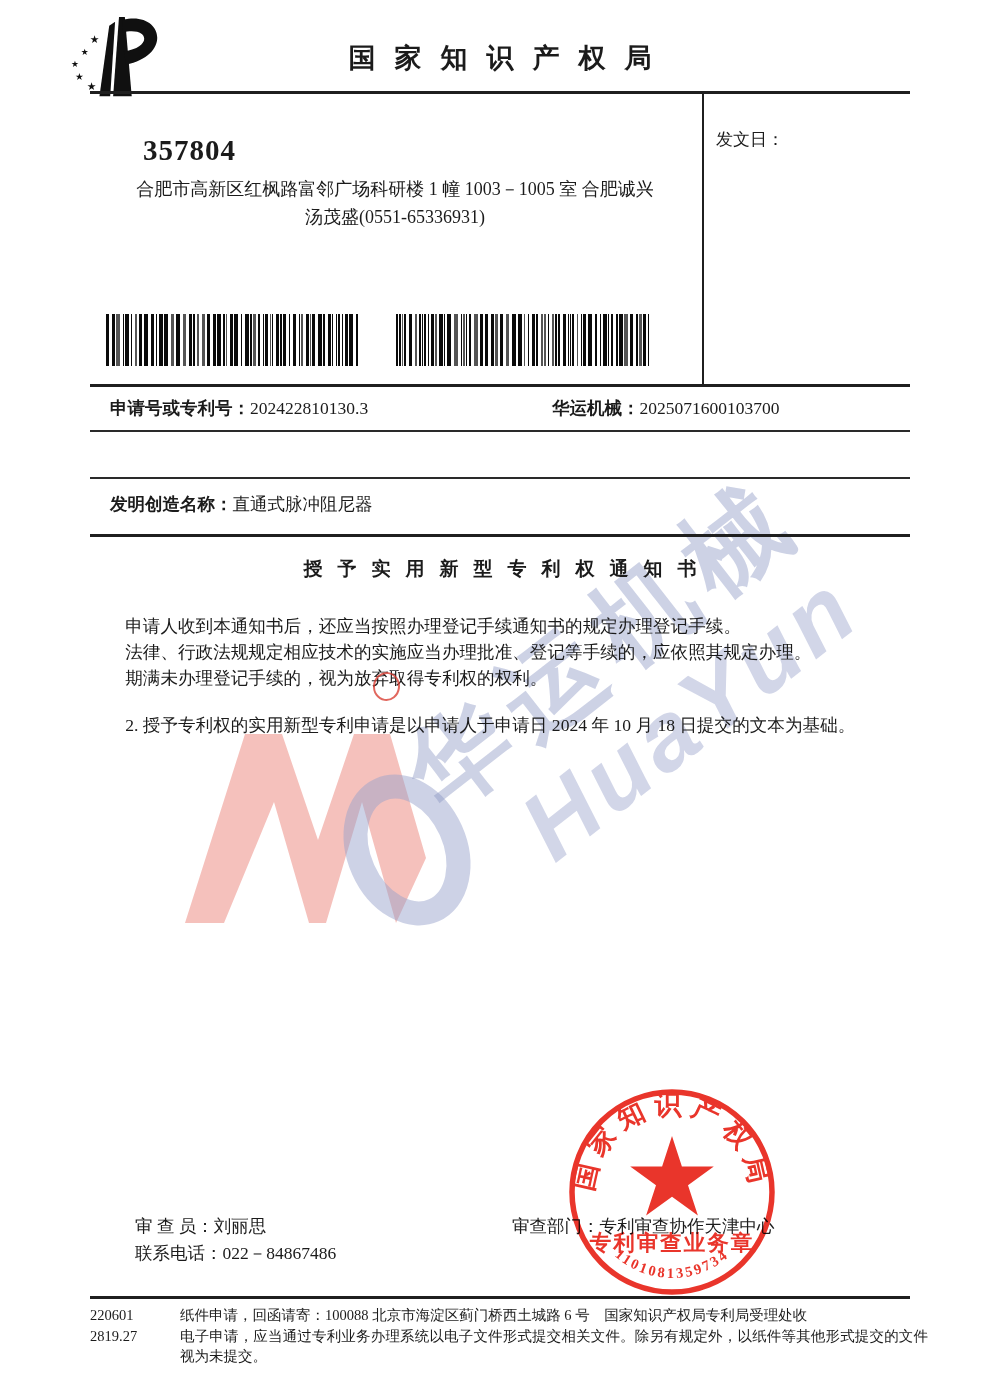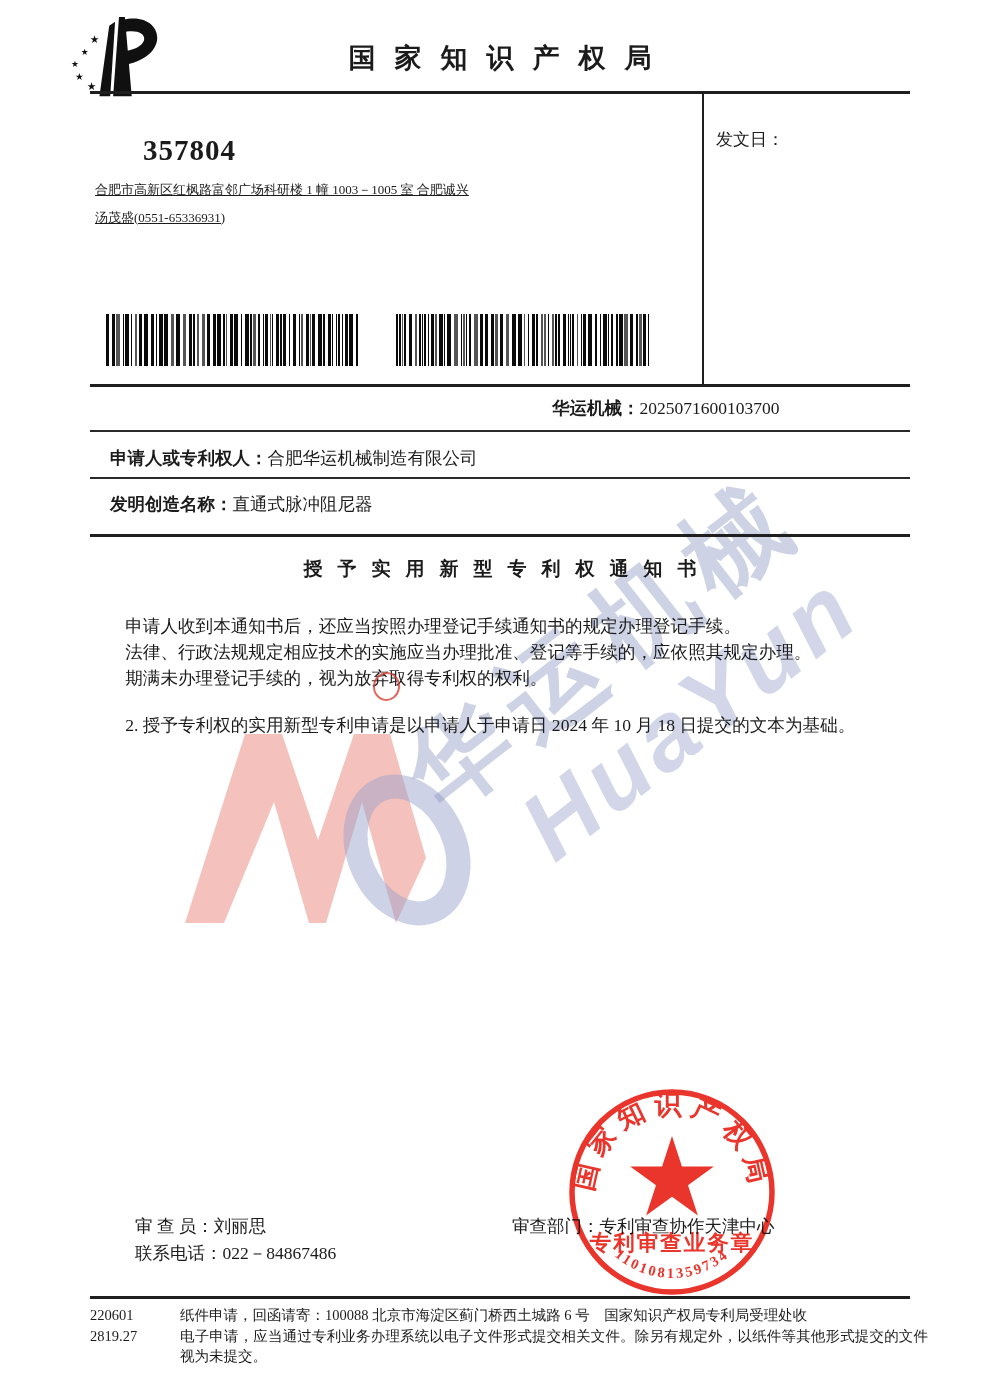--- a/index.html
+++ b/index.html
@@ -30,21 +30,21 @@
   .rule { position:absolute; left:90px; width:820px; background:#1f1f1f; }
   .r-top    { top:91px;  height:3px; }
   .r-t1     { top:384px; height:2.5px; }
   .r-t2     { top:430px; height:2px; background:#2a2a2a; }
   .r-t3     { top:477px; height:2px; background:#2a2a2a; }
   .r-t4     { top:534px; height:2.5px; }
   .r-foot   { top:1296px; height:2.5px; }
   .vline { position:absolute; left:702px; top:94px; width:2px; height:290px; background:#1f1f1f; }
 
   .doc-code { left:143px; top:134px; font-size:29px; font-weight:bold; letter-spacing:1px; }
-  .addr { left:95px; top:176px; width:600px; font-size:13px; line-height:27.5px;text-decoration:underline; }
+  .addr { left:95px; top:176px; width:600px; text-align:center; font-size:18px; line-height:27.5px; }
   .issue-label { left:716px; top:128px; font-size:17px; }
   .issue-date  { left:712px; top:222px; font-size:23px; }
 
   .barcode { position:absolute; top:314px; height:52px; background:#fff; overflow:hidden; white-space:nowrap; font-size:0; }
   .bc1 { left:106px; width:256px; }
   .bc2 { left:396px; width:257px; }
   .barcode i { display:inline-block; height:52px; vertical-align:top; }
 
   
   .frow { position:absolute; font-size:17.5px; white-space:nowrap; }
@@ -118,23 +118,23 @@
     <div class="abs addr">
       <div>合肥市高新区红枫路富邻广场科研楼 1 幢 1003－1005 室 合肥诚兴</div>
       <div>汤茂盛(0551-65336931)</div>
     </div>
     <div class="abs issue-label">发文日：</div>
 
     <div class="barcode bc1"><i style="width:3px;background:#0a0a0a;margin-right:3px"></i><i style="width:3px;background:#0a0a0a;margin-right:1px"></i><i style="width:4px;background:#555;margin-right:3px"></i><i style="width:1px;background:#0a0a0a;margin-right:1px"></i><i style="width:4px;background:#0a0a0a;margin-right:2px"></i><i style="width:1px;background:#0a0a0a;margin-right:3px"></i><i style="width:2px;background:#555;margin-right:2px"></i><i style="width:3px;background:#0a0a0a;margin-right:2px"></i><i style="width:4px;background:#0a0a0a;margin-right:3px"></i><i style="width:3px;background:#0a0a0a;margin-right:2px"></i><i style="width:1px;background:#0a0a0a;margin-right:2px"></i><i style="width:4px;background:#0a0a0a;margin-right:1px"></i><i style="width:4px;background:#0a0a0a;margin-right:3px"></i><i style="width:3px;background:#555;margin-right:2px"></i><i style="width:4px;background:#0a0a0a;margin-right:3px"></i><i style="width:3px;background:#555;margin-right:3px"></i><i style="width:3px;background:#0a0a0a;margin-right:1px"></i><i style="width:2px;background:#0a0a0a;margin-right:2px"></i><i style="width:2px;background:#555;margin-right:3px"></i><i style="width:3px;background:#555;margin-right:2px"></i><i style="width:3px;background:#0a0a0a;margin-right:3px"></i><i style="width:3px;background:#0a0a0a;margin-right:1px"></i><i style="width:4px;background:#0a0a0a;margin-right:2px"></i><i style="width:2px;background:#0a0a0a;margin-right:1px"></i><i style="width:1px;background:#555;margin-right:3px"></i><i style="width:3px;background:#0a0a0a;margin-right:1px"></i><i style="width:4px;background:#0a0a0a;margin-right:3px"></i><i style="width:1px;background:#0a0a0a;margin-right:3px"></i><i style="width:4px;background:#0a0a0a;margin-right:1px"></i><i style="width:2px;background:#0a0a0a;margin-right:1px"></i><i style="width:3px;background:#555;margin-right:2px"></i><i style="width:2px;background:#0a0a0a;margin-right:3px"></i><i style="width:1px;background:#0a0a0a;margin-right:1px"></i><i style="width:3px;background:#0a0a0a;margin-right:2px"></i><i style="width:1px;background:#555;margin-right:1px"></i><i style="width:1px;background:#0a0a0a;margin-right:3px"></i><i style="width:3px;background:#0a0a0a;margin-right:1px"></i><i style="width:2px;background:#0a0a0a;margin-right:1px"></i><i style="width:3px;background:#0a0a0a;margin-right:3px"></i><i style="width:1px;background:#0a0a0a;margin-right:3px"></i><i style="width:3px;background:#0a0a0a;margin-right:3px"></i><i style="width:1px;background:#0a0a0a;margin-right:1px"></i><i style="width:2px;background:#555;margin-right:3px"></i><i style="width:3px;background:#0a0a0a;margin-right:1px"></i><i style="width:1px;background:#555;margin-right:1px"></i><i style="width:3px;background:#0a0a0a;margin-right:3px"></i><i style="width:4px;background:#0a0a0a;margin-right:1px"></i><i style="width:2px;background:#0a0a0a;margin-right:3px"></i><i style="width:3px;background:#0a0a0a;margin-right:1px"></i><i style="width:1px;background:#0a0a0a;margin-right:3px"></i><i style="width:1px;background:#0a0a0a;margin-right:1px"></i><i style="width:2px;background:#0a0a0a;margin-right:2px"></i><i style="width:1px;background:#0a0a0a;margin-right:2px"></i><i style="width:3px;background:#0a0a0a;margin-right:1px"></i><i style="width:4px;background:#0a0a0a;margin-right:3px"></i><i style="width:2px;background:#0a0a0a;margin-right:2px"></i></div>
     <div class="barcode bc2"><i style="width:2px;background:#0a0a0a;margin-right:1px"></i><i style="width:2px;background:#0a0a0a;margin-right:1px"></i><i style="width:1px;background:#555;margin-right:1px"></i><i style="width:2px;background:#0a0a0a;margin-right:3px"></i><i style="width:3px;background:#0a0a0a;margin-right:3px"></i><i style="width:2px;background:#555;margin-right:2px"></i><i style="width:2px;background:#0a0a0a;margin-right:1px"></i><i style="width:1px;background:#0a0a0a;margin-right:1px"></i><i style="width:2px;background:#0a0a0a;margin-right:2px"></i><i style="width:1px;background:#0a0a0a;margin-right:2px"></i><i style="width:3px;background:#0a0a0a;margin-right:1px"></i><i style="width:2px;background:#555;margin-right:2px"></i><i style="width:4px;background:#0a0a0a;margin-right:1px"></i><i style="width:1px;background:#0a0a0a;margin-right:2px"></i><i style="width:4px;background:#0a0a0a;margin-right:3px"></i><i style="width:4px;background:#555;margin-right:3px"></i><i style="width:1px;background:#0a0a0a;margin-right:1px"></i><i style="width:2px;background:#555;margin-right:1px"></i><i style="width:1px;background:#0a0a0a;margin-right:2px"></i><i style="width:2px;background:#0a0a0a;margin-right:3px"></i><i style="width:4px;background:#555;margin-right:2px"></i><i style="width:3px;background:#0a0a0a;margin-right:2px"></i><i style="width:3px;background:#0a0a0a;margin-right:3px"></i><i style="width:3px;background:#0a0a0a;margin-right:1px"></i><i style="width:3px;background:#555;margin-right:2px"></i><i style="width:3px;background:#0a0a0a;margin-right:3px"></i><i style="width:3px;background:#555;margin-right:3px"></i><i style="width:4px;background:#0a0a0a;margin-right:2px"></i><i style="width:4px;background:#0a0a0a;margin-right:2px"></i><i style="width:1px;background:#555;margin-right:3px"></i><i style="width:1px;background:#0a0a0a;margin-right:3px"></i><i style="width:3px;background:#0a0a0a;margin-right:1px"></i><i style="width:2px;background:#0a0a0a;margin-right:3px"></i><i style="width:2px;background:#555;margin-right:1px"></i><i style="width:2px;background:#555;margin-right:2px"></i><i style="width:1px;background:#0a0a0a;margin-right:3px"></i><i style="width:2px;background:#555;margin-right:1px"></i><i style="width:2px;background:#0a0a0a;margin-right:1px"></i><i style="width:2px;background:#0a0a0a;margin-right:3px"></i><i style="width:3px;background:#0a0a0a;margin-right:2px"></i><i style="width:1px;background:#0a0a0a;margin-right:1px"></i><i style="width:1px;background:#0a0a0a;margin-right:1px"></i><i style="width:2px;background:#0a0a0a;margin-right:3px"></i><i style="width:1px;background:#555;margin-right:3px"></i><i style="width:1px;background:#0a0a0a;margin-right:1px"></i><i style="width:3px;background:#0a0a0a;margin-right:2px"></i><i style="width:4px;background:#0a0a0a;margin-right:3px"></i><i style="width:2px;background:#0a0a0a;margin-right:3px"></i><i style="width:1px;background:#0a0a0a;margin-right:2px"></i><i style="width:4px;background:#0a0a0a;margin-right:1px"></i><i style="width:1px;background:#0a0a0a;margin-right:2px"></i><i style="width:2px;background:#0a0a0a;margin-right:3px"></i><i style="width:2px;background:#0a0a0a;margin-right:1px"></i><i style="width:4px;background:#0a0a0a;margin-right:1px"></i><i style="width:4px;background:#555;margin-right:2px"></i><i style="width:3px;background:#0a0a0a;margin-right:3px"></i><i style="width:2px;background:#0a0a0a;margin-right:1px"></i><i style="width:3px;background:#555;margin-right:1px"></i><i style="width:3px;background:#0a0a0a;margin-right:2px"></i><i style="width:1px;background:#0a0a0a;margin-right:3px"></i></div>
 
     <div class="rule r-t1"></div>
+    <div class="frow fr1a"><b>申请号或专利号：</b><span class="val">202422810130.3</span></div>
     <div class="frow fr1b"><b>华运机械：</b><span class="val">2025071600103700</span></div>
     <div class="rule r-t2"></div>
-    <div class="frow fr2"><b>申请人或专利权人：</b><span class="val">合肥华运机械制造有限公司</span></div>
     <div class="rule r-t3"></div>
     <div class="frow fr3"><b>发明创造名称：</b><span class="val">直通式脉冲阻尼器</span></div>
     <div class="rule r-t4"></div>
 
     <div class="abs notice-title">授予实用新型专利权通知书</div>
     <div class="abs body-text">
       <p>申请人收到本通知书后，还应当按照办理登记手续通知书的规定办理登记手续。</p>
       <p>法律、行政法规规定相应技术的实施应当办理批准、登记等手续的，应依照其规定办理。</p>
       <p>期满未办理登记手续的，视为放弃取得专利权的权利。</p>
       <p class="gap">2.  授予专利权的实用新型专利申请是以申请人于申请日 2024 年 10 月 18 日提交的文本为基础。</p>

